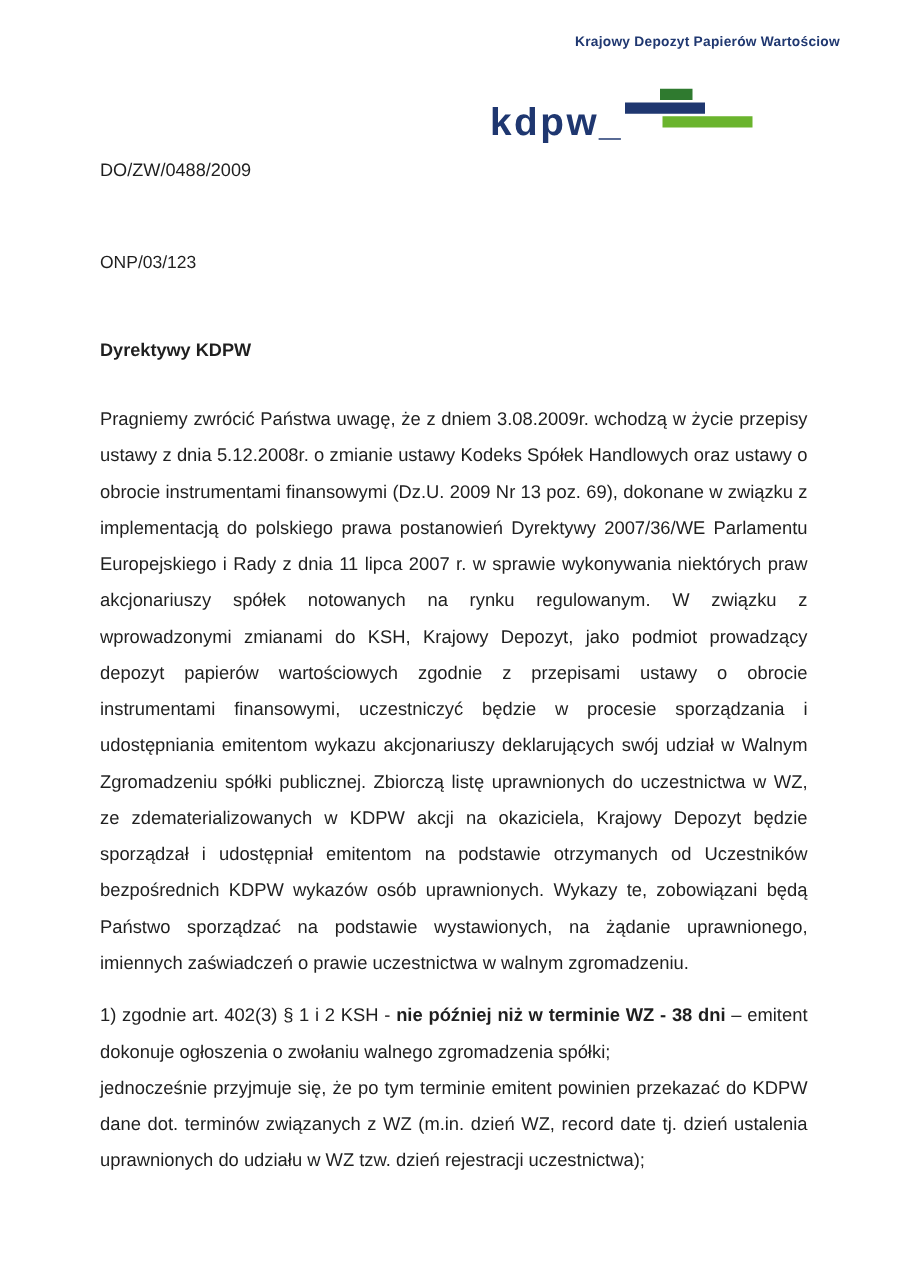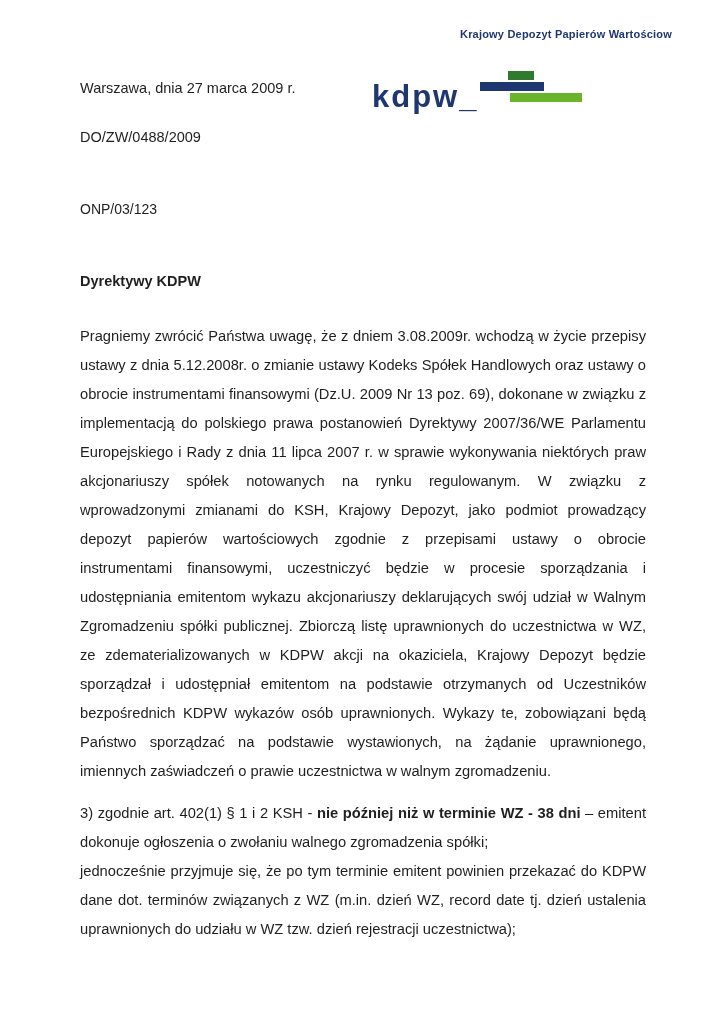--- a/index.html
+++ b/index.html
@@ -46,21 +46,21 @@
     position: absolute;
     top: 80px;
     left: 80px;
     font-size: 14.5px;
   }
 
   
   .logo {
     position: absolute;
     top: 68px;
-    left: 372px;
+    left: 392px;
     display: flex;
     align-items: flex-end;
     justify-content: space-between;
   }
   .logo-text {
     font-size: 31px;
     font-weight: bold;
     color: #1f3770;
     letter-spacing: 2px;
     line-height: 1;
@@ -101,37 +101,36 @@
 
 <div class="page">
 
   <div class="letterhead">
     <div class="company-name">
       <span>Krajowy Depozyt Papierów Wartościowych</span>
       <span class="company-suffix">SA</span>
     </div>
   </div>
 
-  <div class="date-line">Warszawa, dnia 27 marca 2009 r.</div>
 
   <div class="logo">
     <span class="logo-text">kdpw_</span>
     <span class="logo-stripes">
       <svg width="112" height="38" viewBox="0 0 112 38" xmlns="http://www.w3.org/2000/svg">
         <rect x="34" y="3" width="26" height="9" fill="#2f7a2f"></rect>
         <rect x="6" y="14" width="64" height="9" fill="#1f3770"></rect>
         <rect x="36" y="25" width="72" height="9" fill="#6ab42d"></rect>
       </svg>
     </span>
   </div>
 
   <div class="ref1">DO/ZW/0488/2009</div>
   <div class="ref2">ONP/03/123</div>
 
   <div class="recipient">Dyrektywy KDPW</div>
 
   <div class="body-col">
     <p class="para1">Pragniemy zwrócić Państwa uwagę, że z dniem 3.08.2009r. wchodzą w życie przepisy ustawy z dnia 5.12.2008r. o zmianie ustawy Kodeks Spółek Handlowych oraz ustawy o obrocie instrumentami finansowymi (Dz.U. 2009 Nr 13 poz. 69), dokonane w związku z implementacją do polskiego prawa postanowień Dyrektywy 2007/36/WE Parlamentu Europejskiego i Rady z dnia 11 lipca 2007 r. w sprawie wykonywania niektórych praw akcjonariuszy spółek notowanych na rynku regulowanym. W związku z wprowadzonymi zmianami do KSH, Krajowy Depozyt, jako podmiot prowadzący depozyt papierów wartościowych zgodnie z przepisami ustawy o obrocie instrumentami finansowymi, uczestniczyć będzie w procesie sporządzania i udostępniania emitentom wykazu akcjonariuszy deklarujących swój udział w Walnym Zgromadzeniu spółki publicznej. Zbiorczą listę uprawnionych do uczestnictwa w WZ, ze zdematerializowanych w KDPW akcji na okaziciela, Krajowy Depozyt będzie sporządzał i udostępniał emitentom na podstawie otrzymanych od Uczestników bezpośrednich KDPW wykazów osób uprawnionych. Wykazy te, zobowiązani będą Państwo sporządzać na podstawie wystawionych, na żądanie uprawnionego, imiennych zaświadczeń o prawie uczestnictwa w walnym zgromadzeniu.</p>
-    <p class="item1"><span>3) zgodnie art. 402(1) § 1 i 2 KSH - </span><span class="bold">nie później niż w terminie WZ - 38 dni</span><span> – emitent dokonuje ogłoszenia o zwołaniu walnego zgromadzenia spółki;</span></p>
+    <p class="item1"><span>1) zgodnie art. 402(3) § 1 i 2 KSH - </span><span class="bold">nie później niż w terminie WZ - 38 dni</span><span> – emitent dokonuje ogłoszenia o zwołaniu walnego zgromadzenia spółki;</span></p>
     <p class="item1-line2">jednocześnie przyjmuje się, że po tym terminie emitent powinien przekazać do KDPW dane dot. terminów związanych z WZ (m.in. dzień WZ, record date tj. dzień ustalenia uprawnionych do udziału w WZ tzw. dzień rejestracji uczestnictwa);</p>
   </div>
 
 </div>
 
 </body></html>

